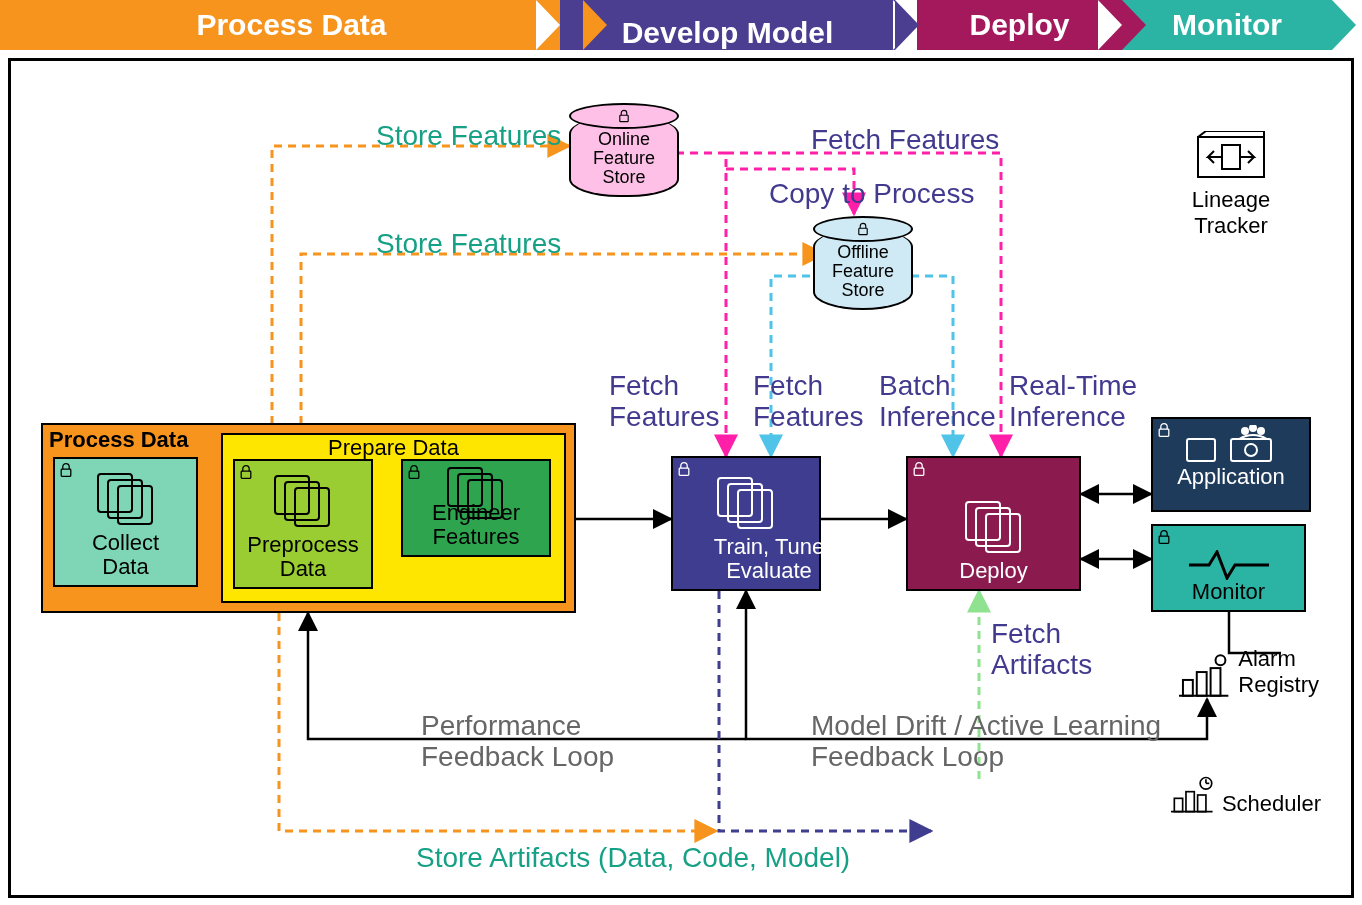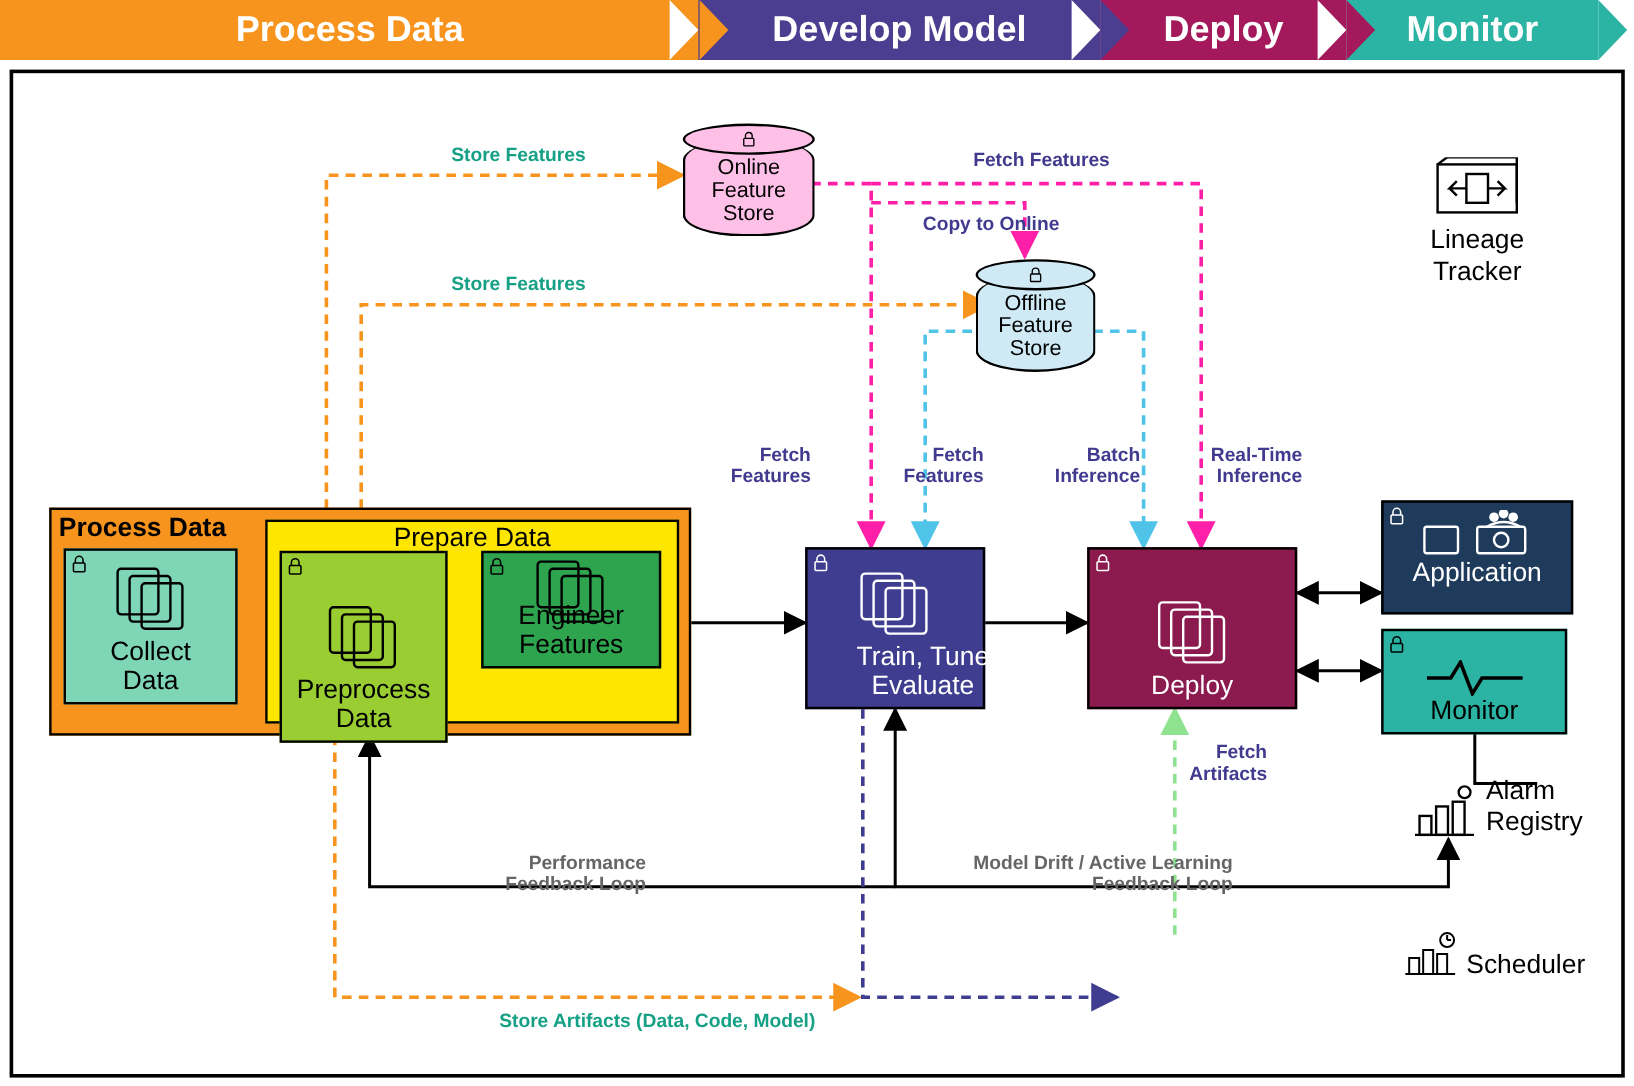--- a/index.html
+++ b/index.html
@@ -13,35 +13,35 @@
   .phase-monitor { background: #2bb4a4; } .phase-monitor::after { border-left: 24px solid #2bb4a4; }
   .canvas { position: absolute; top: 58px; left: 8px; width: 1346px; height: 840px; border: 3px solid #000; }
   .box { position: absolute; border: 2px solid #000; text-align: center; display: flex; flex-direction: column; align-items: center; justify-content: flex-end; padding: 6px; font-size: 22px; line-height: 1.1; }
   .lock { position: absolute; top: 3px; left: 3px; width: 16px; height: 16px; }
   .docstack { width: 58px; height: 54px; position: relative; margin-bottom: 4px; }
   .docstack span { position: absolute; width: 36px; height: 40px; border: 2px solid #000; border-radius: 4px; background: transparent; }
   .docstack span:nth-child(1){ left:0; top:0; } .docstack span:nth-child(2){ left:10px; top:6px; } .docstack span:nth-child(3){ left:20px; top:12px; }
   .cyl { position: absolute; text-align: center; font-size: 18px; line-height: 1.05; }
   .cyl .barrel { border: 2px solid #000; border-radius: 50px/18px; border-top: none; }
   .cyl .lid { height: 26px; border: 2px solid #000; border-radius: 50%; display: flex; align-items: center; justify-content: center; position: relative; z-index: 2; }
-  .edge-label { position: absolute; font-size: 16px; font-weight: 700; line-height: 1.1; text-align: right; white-space: pre; }
+  .edge-label { position: absolute; font-size: 28px; font-weight: 400; line-height: 1.1; text-align: left; white-space: pre; }
   .teal   { color: #16a085; }
   .indigo { color: #423a8e; }
   .gray   { color: #666; }
   svg.wires { position: absolute; inset: 0; width: 100%; height: 100%; overflow: visible; }
   .icon-block { position: absolute; text-align: center; font-size: 22px; color: #000; }
 </style>
 </head>
 <body>
 
 <div class="chevron phase-process" style="left:0; width:583px;">
   <span>Process Data</span>
   <div style="position:absolute;left:0;top:0;width:24px;height:50px;background:#f7941e;z-index:2"></div>
 </div>
-<div class="chevron phase-develop" style="left:582px; width:335px;">
+<div class="chevron phase-develop" style="left:560px; width:335px;align-items:flex-end;">
   <span>Develop Model</span>
 </div>
 <div class="chevron phase-deploy" style="left:917px; width:205px;">
   <span>Deploy</span>
 </div>
 <div class="chevron phase-monitor" style="left:1122px; width:210px;">
   <span>Monitor</span>
 </div>
 
 <div class="canvas">
@@ -114,21 +114,21 @@
       </svg>
     <div class="docstack">
         <span></span>
         <span></span>
         <span></span>
       </div>
     <div style="white-space:pre;">Collect
 Data</div>
   </div>
 
-  <div class="box" style="left:222px; top:398px; width:140px; height:160px; background:#9acd32;">
+  <div class="box" style="left:222px; top:398px; width:140px; height:130px; background:#9acd32;">
     <svg class="lock" viewBox="0 0 20 20">
         <rect x="4" y="9" width="12" height="9" rx="1" fill="none" stroke="#000" stroke-width="1.6"></rect>
         <path d="M6 9 V6 a4 4 0 0 1 8 0 V9" fill="none" stroke="#000" stroke-width="1.6"></path>
       </svg>
     <div class="docstack">
         <span></span>
         <span></span>
         <span></span>
       </div>
     <div style="white-space:pre;">Preprocess
@@ -266,21 +266,21 @@
       <rect x="18" y="18" width="10" height="24" fill="none" stroke="#000" stroke-width="2"></rect>
       <rect x="32" y="22" width="10" height="20" fill="none" stroke="#000" stroke-width="2"></rect>
       <line x1="0" y1="42" x2="50" y2="42" stroke="#000" stroke-width="2"></line>
     </svg>
     <div>Scheduler</div>
   </div>
 
   <div class="edge-label teal" style="left:365px; top:60px;">Store Features</div>
   <div class="edge-label teal" style="left:365px; top:168px;">Store Features</div>
   <div class="edge-label indigo" style="left:800px; top:64px;">Fetch Features</div>
-  <div class="edge-label indigo" style="left:758px; top:118px;">Copy to Online</div>
+  <div class="edge-label indigo" style="left:758px; top:118px;">Copy to Process</div>
   <div class="edge-label indigo" style="left:598px; top:310px;">Fetch
 Features</div>
   <div class="edge-label indigo" style="left:742px; top:310px;">Fetch
 Features</div>
   <div class="edge-label indigo" style="left:868px; top:310px;">Batch
 Inference</div>
   <div class="edge-label indigo" style="left:998px; top:310px;">Real-Time
 Inference</div>
   <div class="edge-label indigo" style="left:980px; top:558px;">Fetch
 Artifacts</div>

